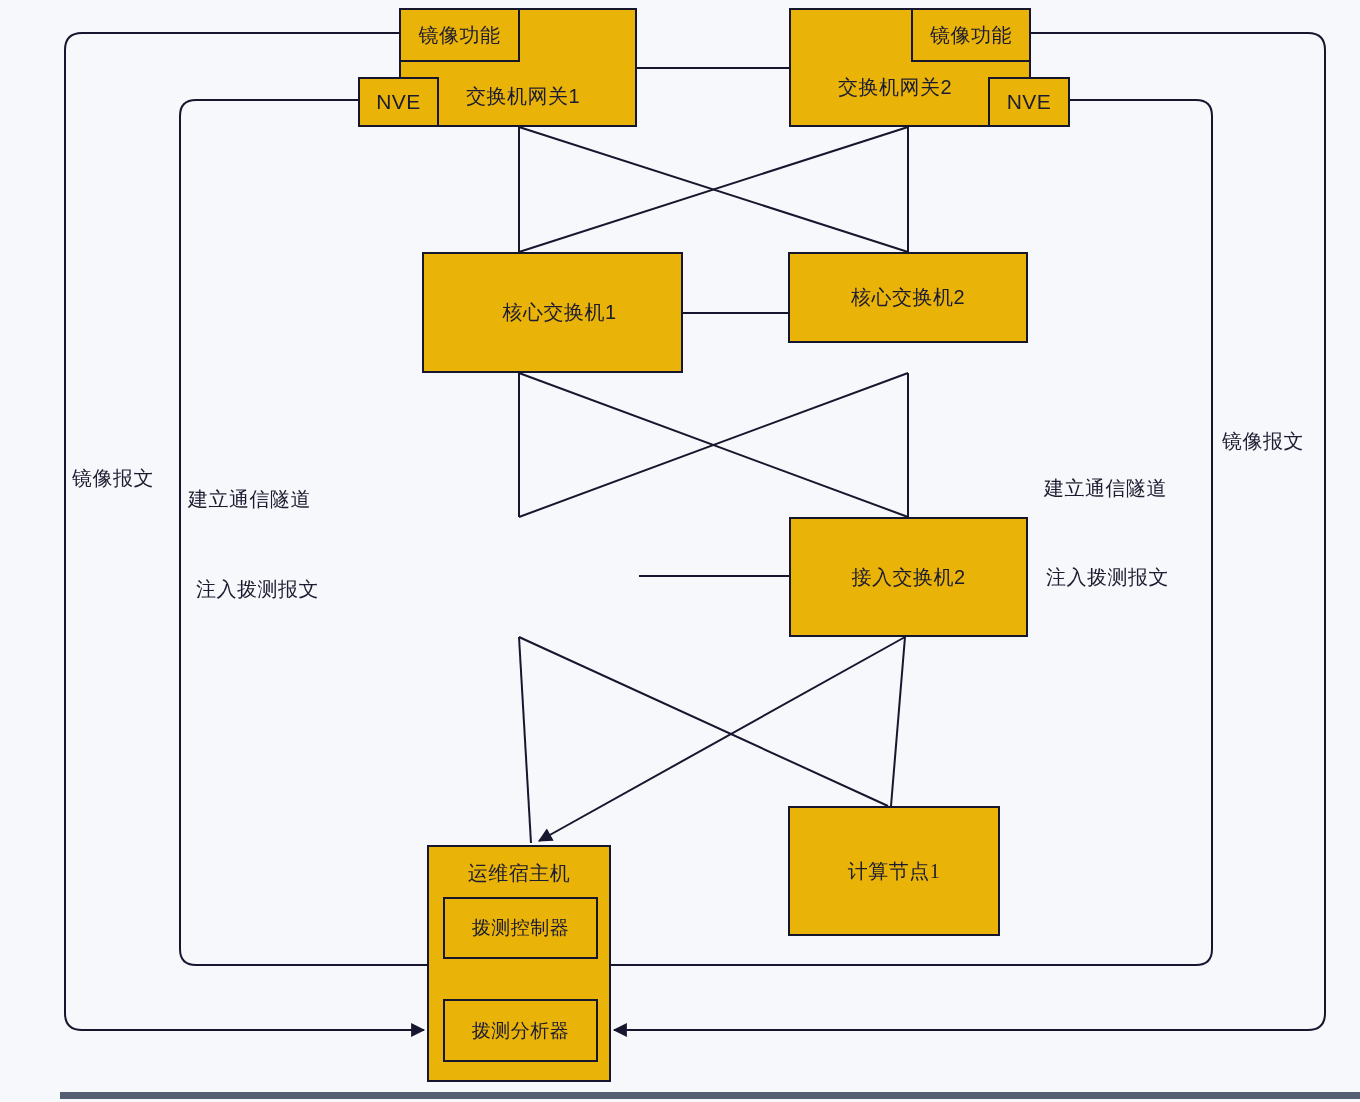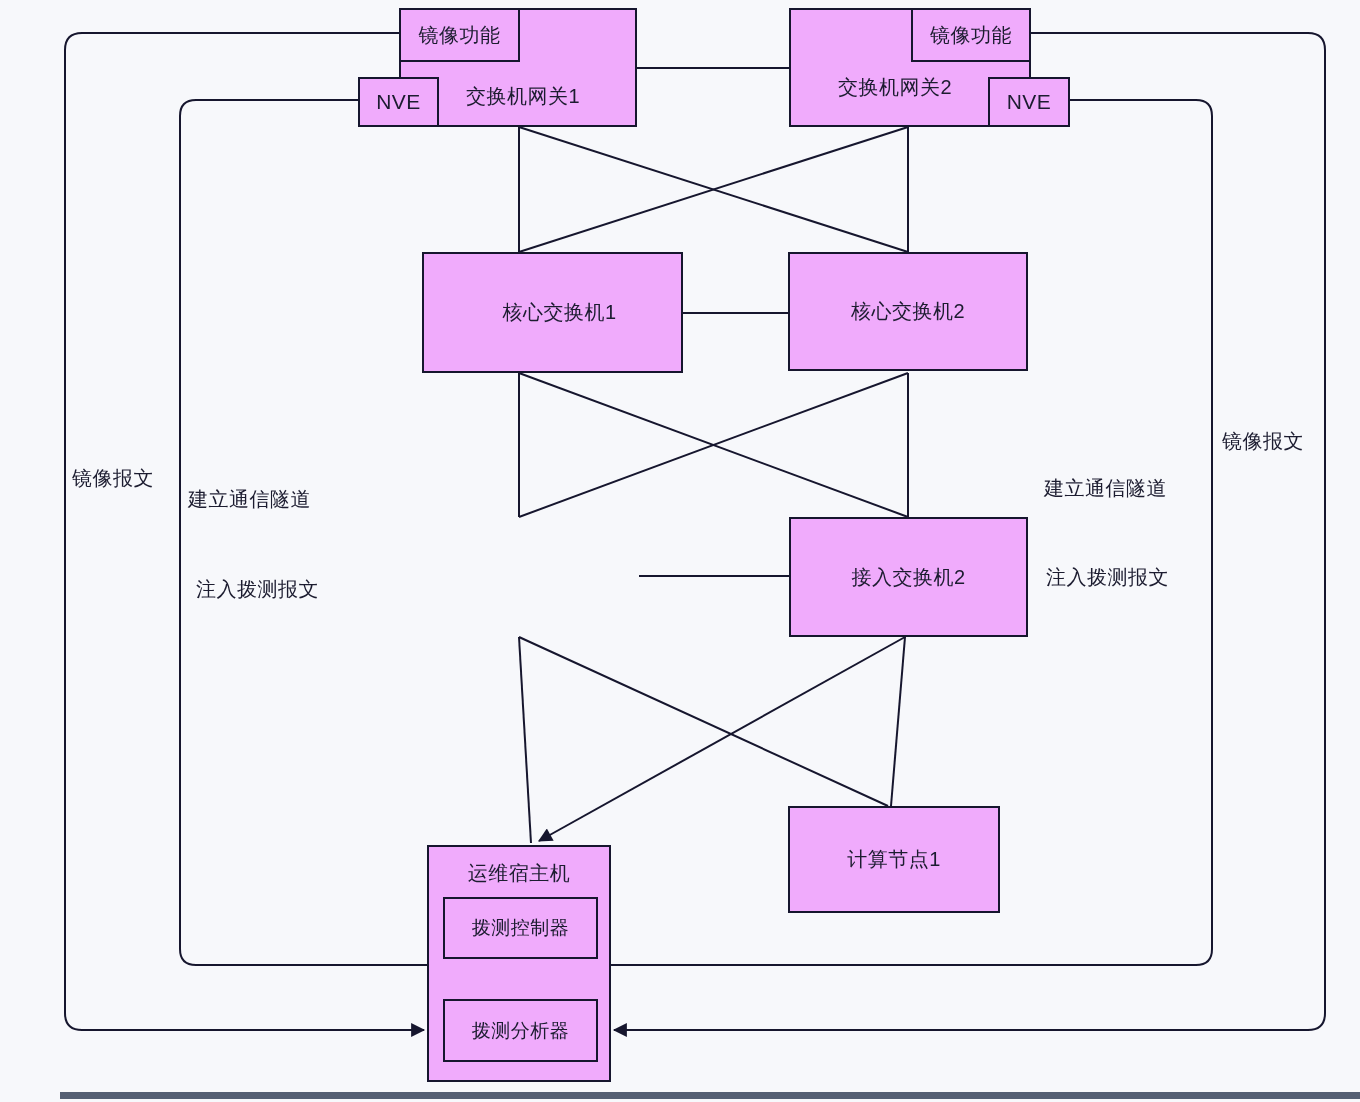--- a/index.html
+++ b/index.html
@@ -5,21 +5,21 @@
   html,body { margin:0; padding:0; }
   .canvas {
     position:relative; width:1360px; height:1102px;
     background:#f7f8fb; overflow:hidden;
     font-family:"Liberation Sans", sans-serif;
     color:#1c1c30;
   }
   .lines { position:absolute; left:0; top:0; }
   .node {
     position:absolute; box-sizing:border-box;
-    background:#f0abfc; border:2px solid #16162e;
+    background:#eab308; border:2px solid #16162e;
     display:flex; align-items:center; justify-content:center;
     font-size:20px; letter-spacing:0.5px; white-space:nowrap;
   }
   .floating-label {
     position:absolute; font-size:20px; letter-spacing:0.5px;
     white-space:nowrap; text-align:left;
   }
   .bottom-bar { position:absolute; }
 </style>
 </head>
@@ -78,29 +78,29 @@
   <div class="node" style="left:911px; top:8px; width:120px; height:54px;">
     <span>镜像功能</span>
   </div>
   <div class="node" style="left:988px; top:77px; width:82px; height:50px; font-size:21px;">
     <span>NVE</span>
   </div>
 
   <div class="node" style="left:422px; top:252px; width:261px; height:121px;padding-left:14px;">
     <span>核心交换机1</span>
   </div>
-  <div class="node" style="left:788px; top:252px; width:240px; height:119px;">
+  <div class="node" style="left:788px; top:252px; width:240px; height:91px;">
     <span>核心交换机2</span>
   </div>
 
   <div class="node" style="left:789px; top:517px; width:239px; height:120px;">
     <span>接入交换机2</span>
   </div>
 
-  <div class="node" style="left:788px; top:806px; width:212px; height:107px;">
+  <div class="node" style="left:788px; top:806px; width:212px; height:130px;font-family:Liberation Serif, serif;">
     <span>计算节点1</span>
   </div>
 
   <div class="node" style="left:427px; top:845px; width:184px; height:237px; align-items:flex-start; padding-top:13px;">
     <span>运维宿主机</span>
   </div>
   <div class="node" style="left:443px; top:999px; width:155px; height:63px; font-size:19px;">
     <span>拨测分析器</span>
   </div>
   <div class="node" style="left:443px; top:897px; width:155px; height:62px; font-size:19px;">

